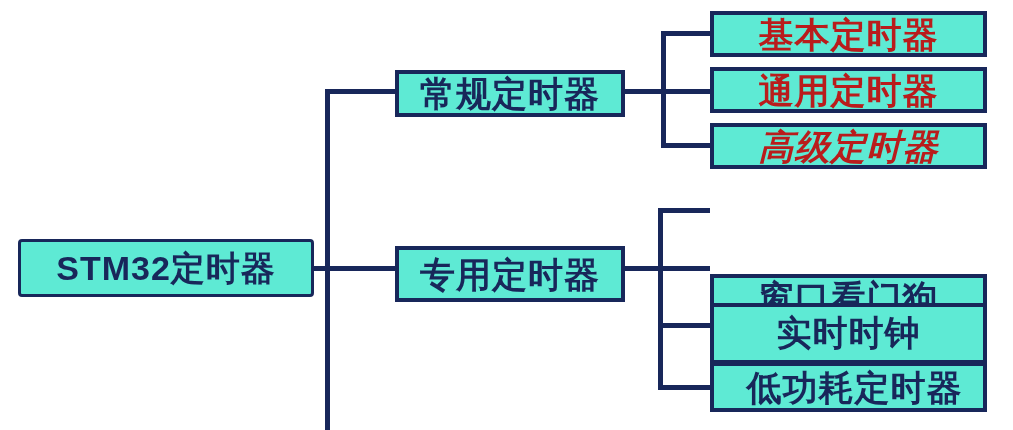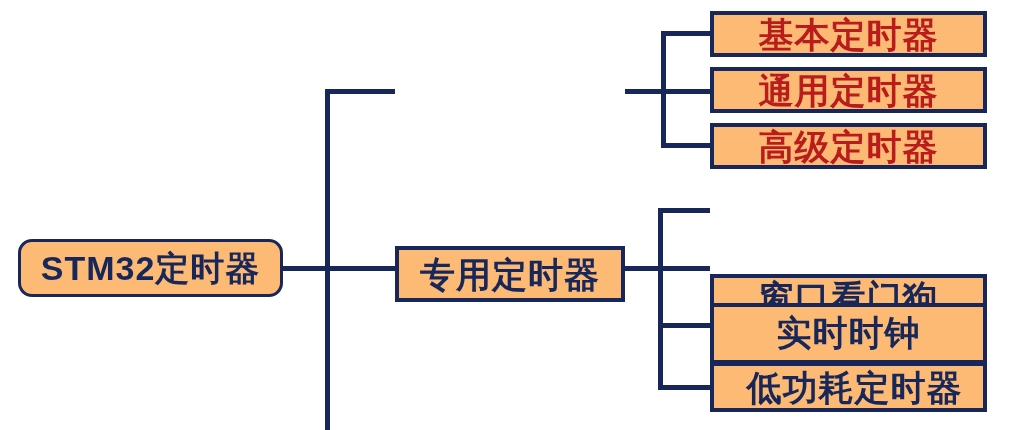--- a/index.html
+++ b/index.html
@@ -14,40 +14,40 @@
     background: var(--background, #ffffff);
     font-family: "Liberation Sans", "DejaVu Sans", sans-serif;
     overflow: hidden;
   }
   .node {
     position: absolute;
     display: flex;
     align-items: center;
     justify-content: center;
     box-sizing: border-box;
-    background: #fdba74;
+    background: #5eead4;
     border: 4px solid var(--line, #18275a);
     color: var(--node-text, #18275a);
     font-size: 35px;
     font-weight: bold;
     line-height: 1;
     letter-spacing: 1px;
     white-space: nowrap;
   }
   .node.root {
-    left: 18px; top: 239px; width: 265px; height: 58px;
+    left: 18px; top: 239px; width: 296px; height: 58px;
     border-width: 3px;
-    border-radius: 14px;
+    border-radius: 4px;
     font-size: 34px;
   }
   .node.branch1 { left: 395px; top: 70px;  width: 230px; height: 47px; }
   .node.branch2 { left: 395px; top: 246px; width: 230px; height: 56px; }
   .node.c1 { left: 710px; top: 11px;  width: 277px; height: 46px; }
   .node.c2 { left: 710px; top: 67px;  width: 277px; height: 46px; }
-  .node.c3 { left: 710px; top: 123px; width: 277px; height: 46px; }
+  .node.c3 { left: 710px; top: 123px; width: 277px; height: 46px; font-style: italic; }
   .node.c4 { left: 710px; top: 188px; width: 277px; height: 45px; }
   .node.c5 { left: 710px; top: 245px; width: 277px; height: 46px; margin-top: 29px; }
   .node.c6 { left: 710px; top: 303px; width: 277px; height: 61px; font-family: Liberation Serif, serif; }
   .node.c7 { left: 710px; top: 362px; width: 277px; height: 50px; padding-left: 12px; }
   .node.red-label { color: var(--regular-child-text, #b91c1c); }
 
   .line {
     position: absolute;
     background: var(--line, #18275a);
   }
@@ -84,20 +84,23 @@
   <div class="line l-b2-right"></div>
   <div class="line l-conn2-v"></div>
   <div class="line l-stub2a"></div>
   <div class="line l-stub2c"></div>
   <div class="line l-stub2d"></div>
 
   <div class="node root">
     <span>STM32定时器</span>
   </div>
 
+  <div class="node branch1">
+    <span>常规定时器</span>
+  </div>
 
   <div class="node branch2">
     <span>专用定时器</span>
   </div>
 
   <div class="node c1 red-label">
     <span>基本定时器</span>
   </div>
   <div class="node c2 red-label">
     <span>通用定时器</span>

